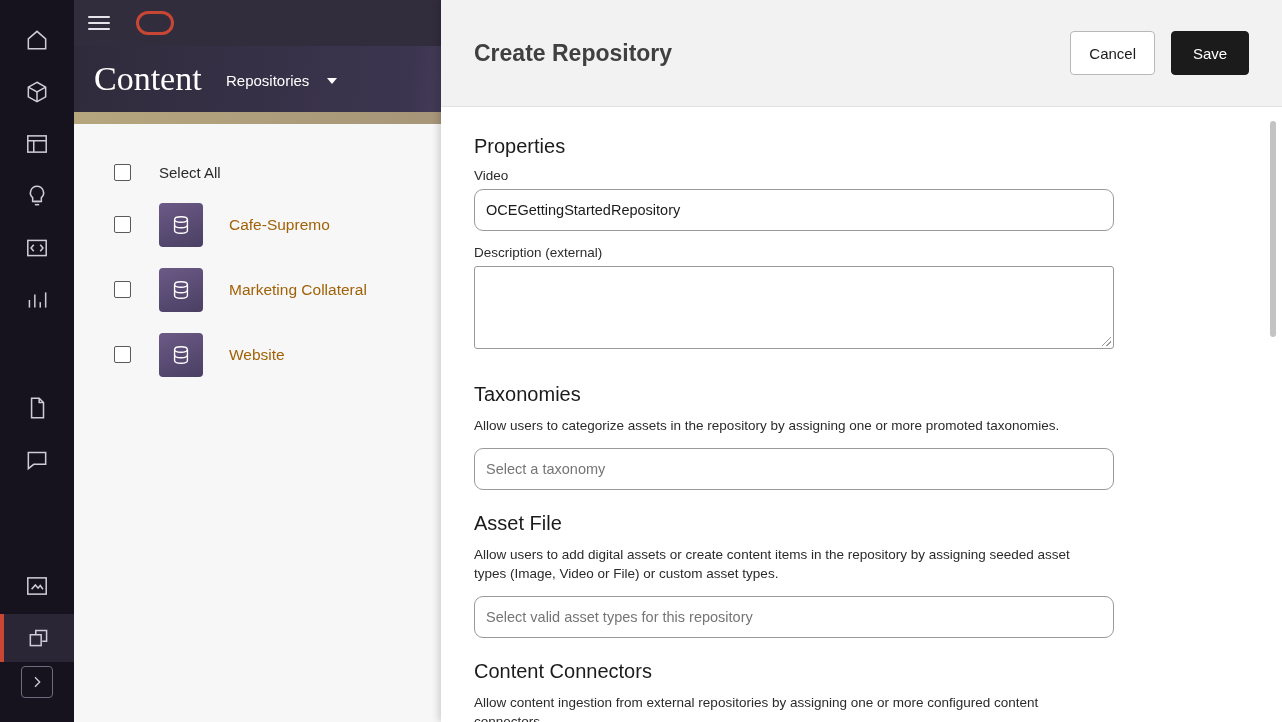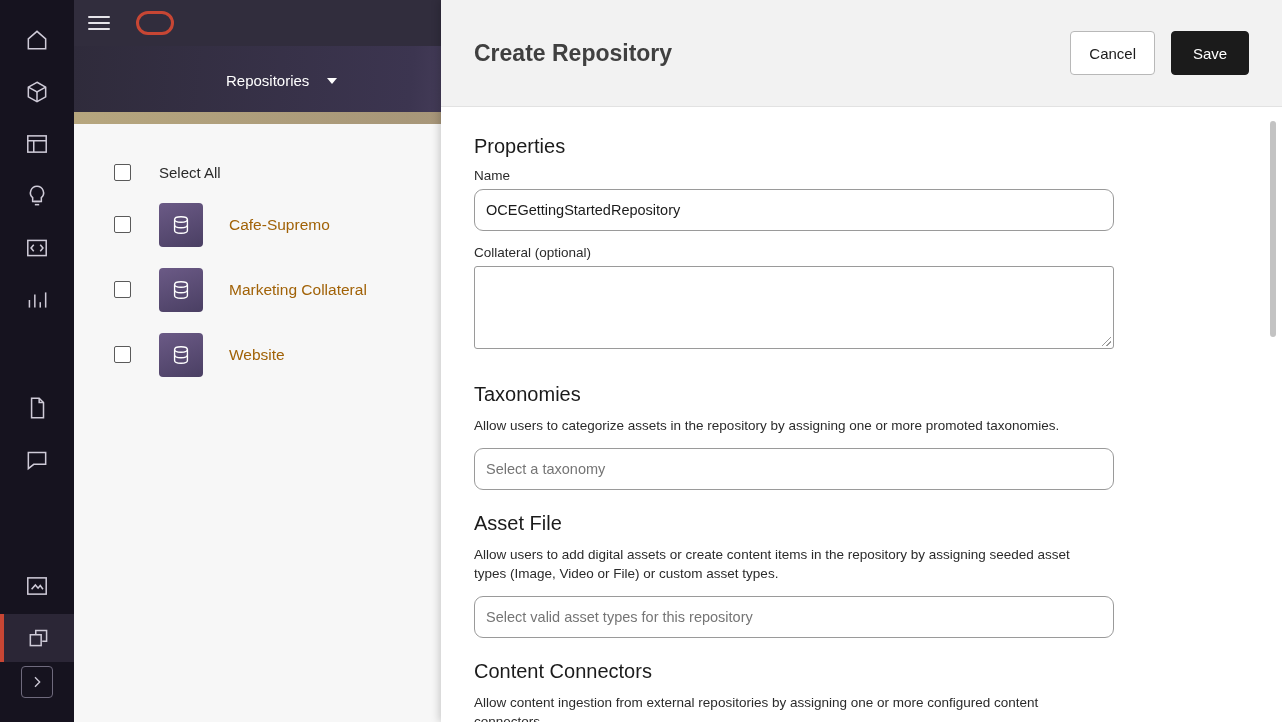--- a/index.html
+++ b/index.html
@@ -366,20 +366,21 @@
     <div class="topbar">
       <div class="hamburger">
         <span></span>
           <span></span>
           <span></span>
       </div>
       <div class="oracle-logo"></div>
     </div>
 
     <div class="banner">
+      <div class="banner-title">Content</div>
       <div class="banner-nav">
         <span>Repositories</span>
         <span class="caret-down"></span>
       </div>
     </div>
 
     <div class="list-area">
       <div class="select-all-row">
         <div class="chk"></div>
         <div class="select-all-label">Select All</div>
@@ -426,25 +427,25 @@
   <div class="overlay">
     <div class="overlay-header">
       <div class="overlay-title">Create Repository</div>
       <div class="btn btn-cancel">Cancel</div>
       <div class="btn btn-save">Save</div>
     </div>
 
     <div class="overlay-body">
       <div class="section-title">Properties</div>
 
-      <div class="field-label">Name</div>
+      <div class="field-label">Video</div>
       <div class="text-input">OCEGettingStartedRepository</div>
 
       <div class="gap-sm"></div>
-      <div class="field-label">Collateral (optional)</div>
+      <div class="field-label">Description (external)</div>
       <div class="textarea"></div>
 
       <div class="gap-lg"></div>
       <div class="section-title">Taxonomies</div>
       <div class="section-desc">Allow users to categorize assets in the repository by assigning one or more promoted taxonomies.</div>
       <div class="text-input placeholder">Select a taxonomy</div>
 
       <div class="gap-md"></div>
       <div class="section-title">Asset File</div>
       <div class="section-desc">Allow users to add digital assets or create content items in the repository by assigning seeded asset types (Image, Video or File) or custom asset types.</div>

